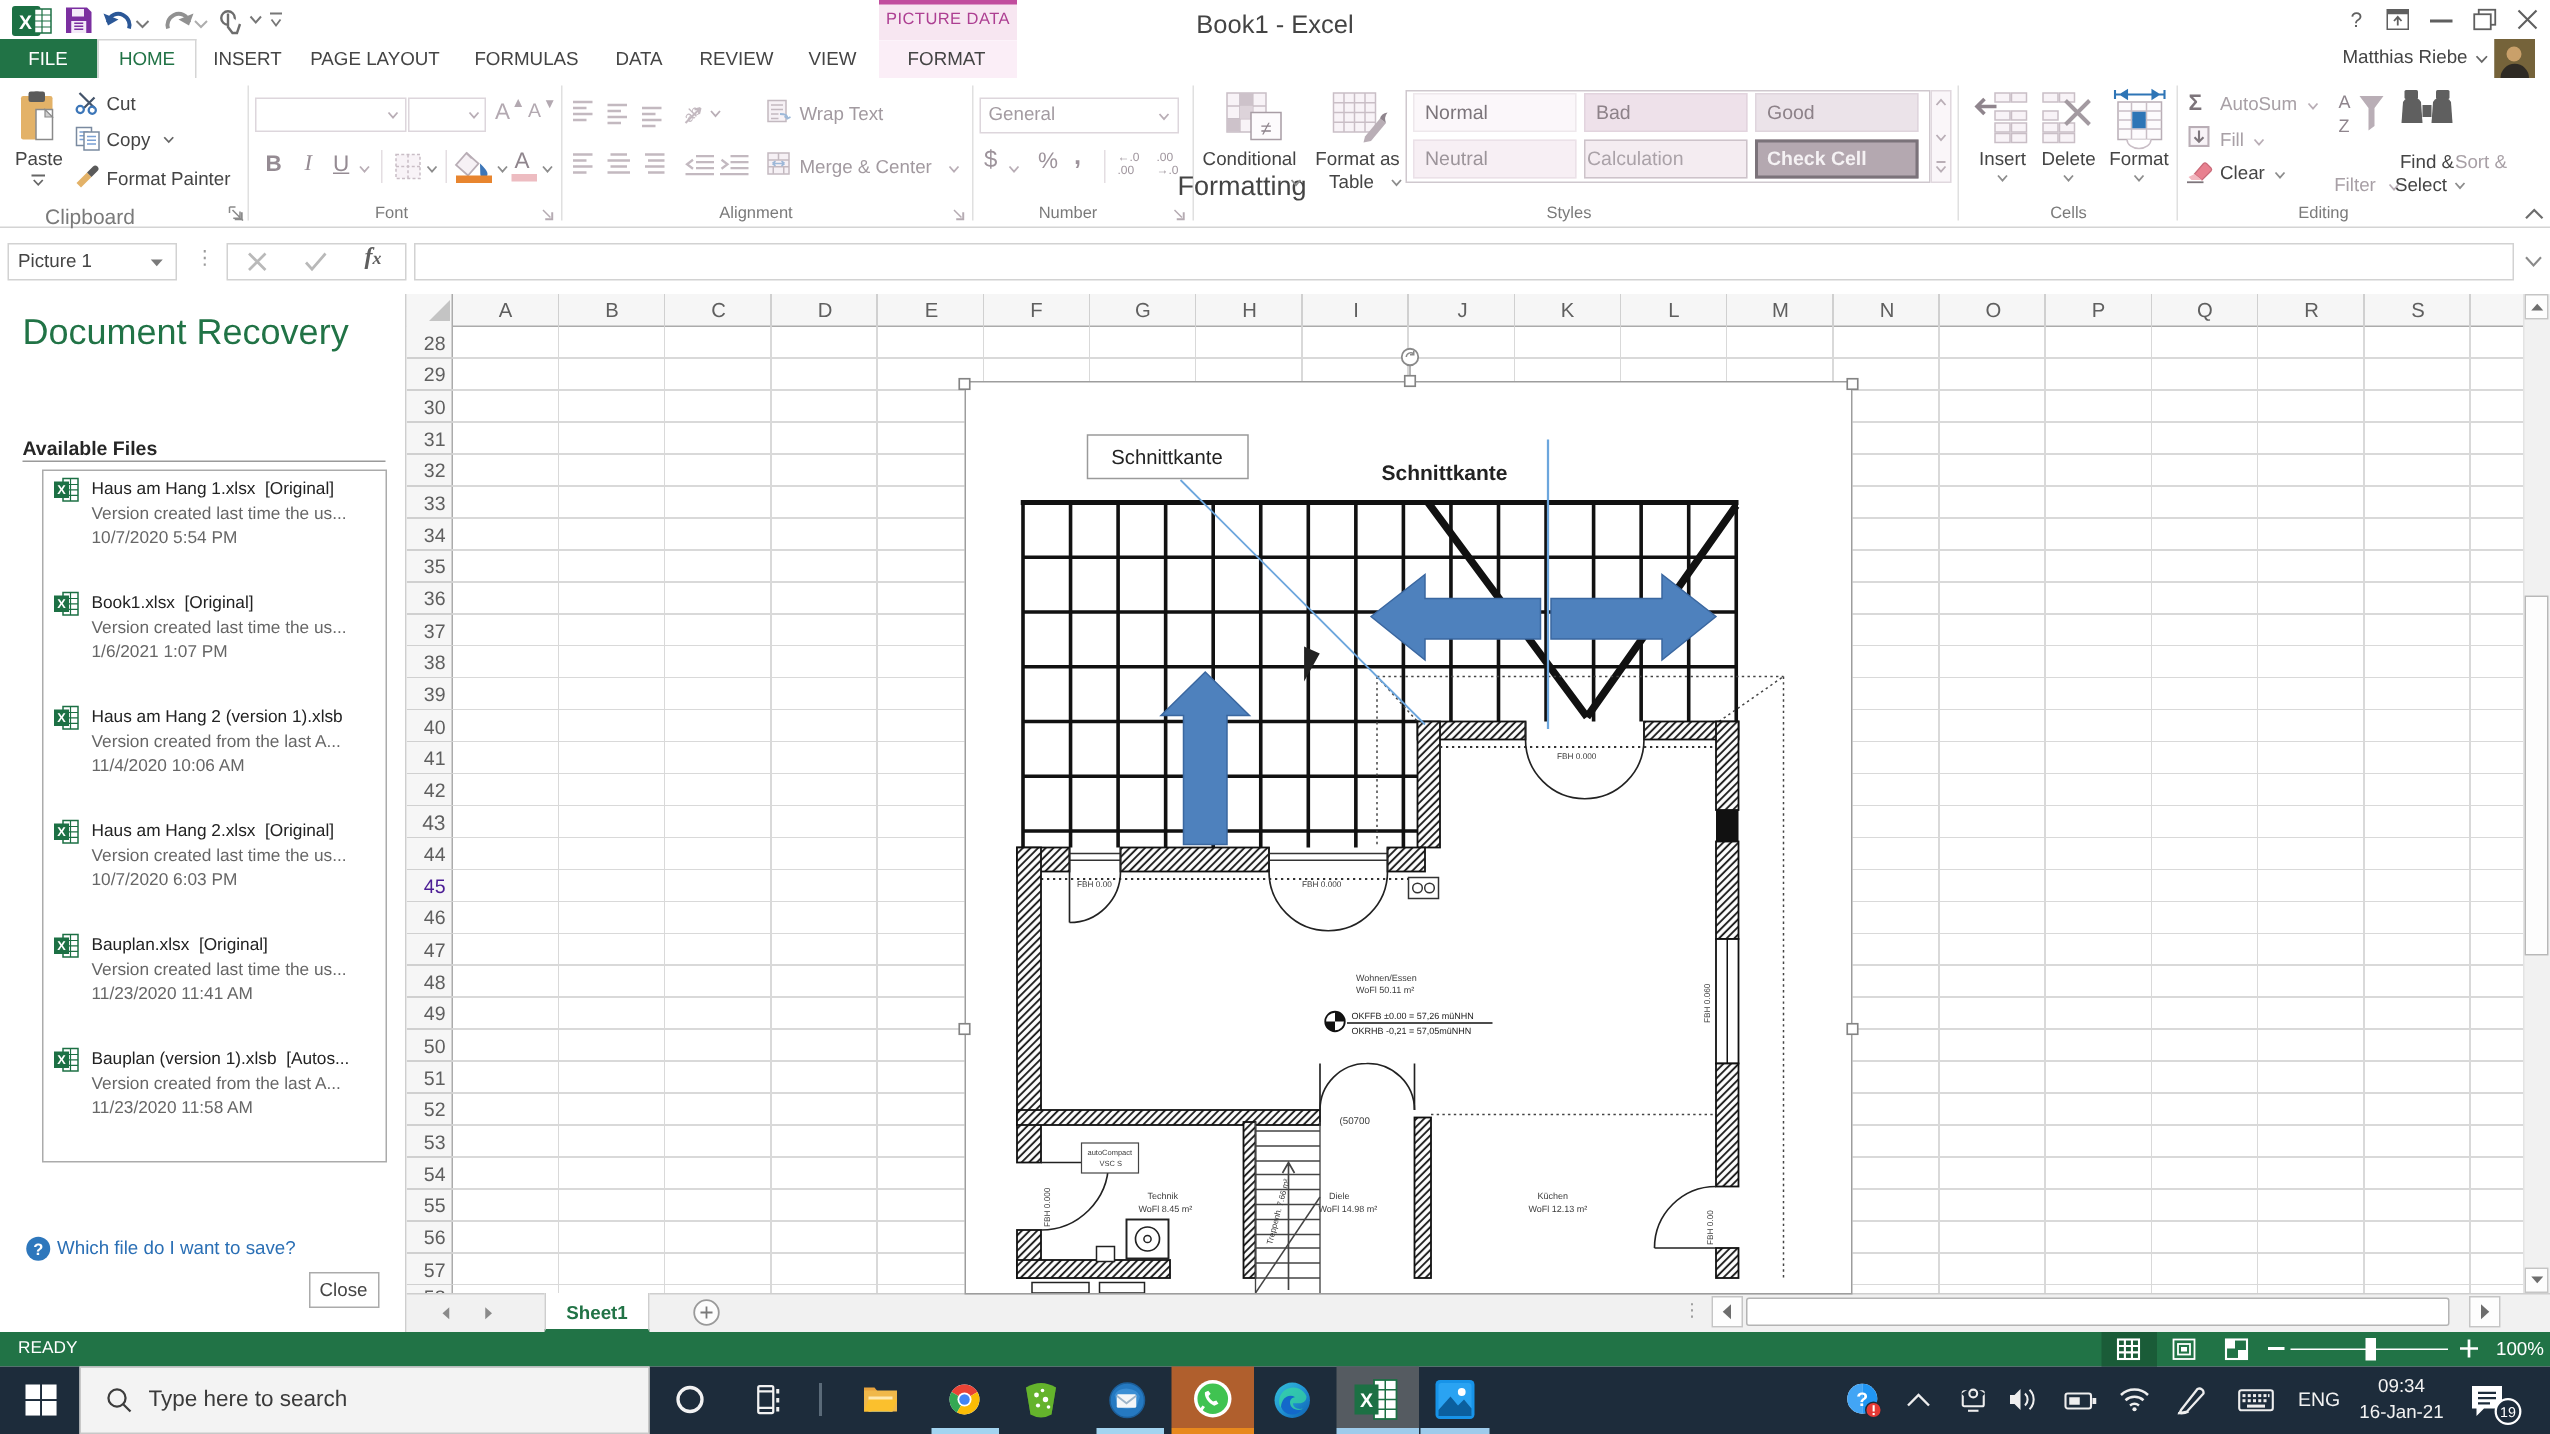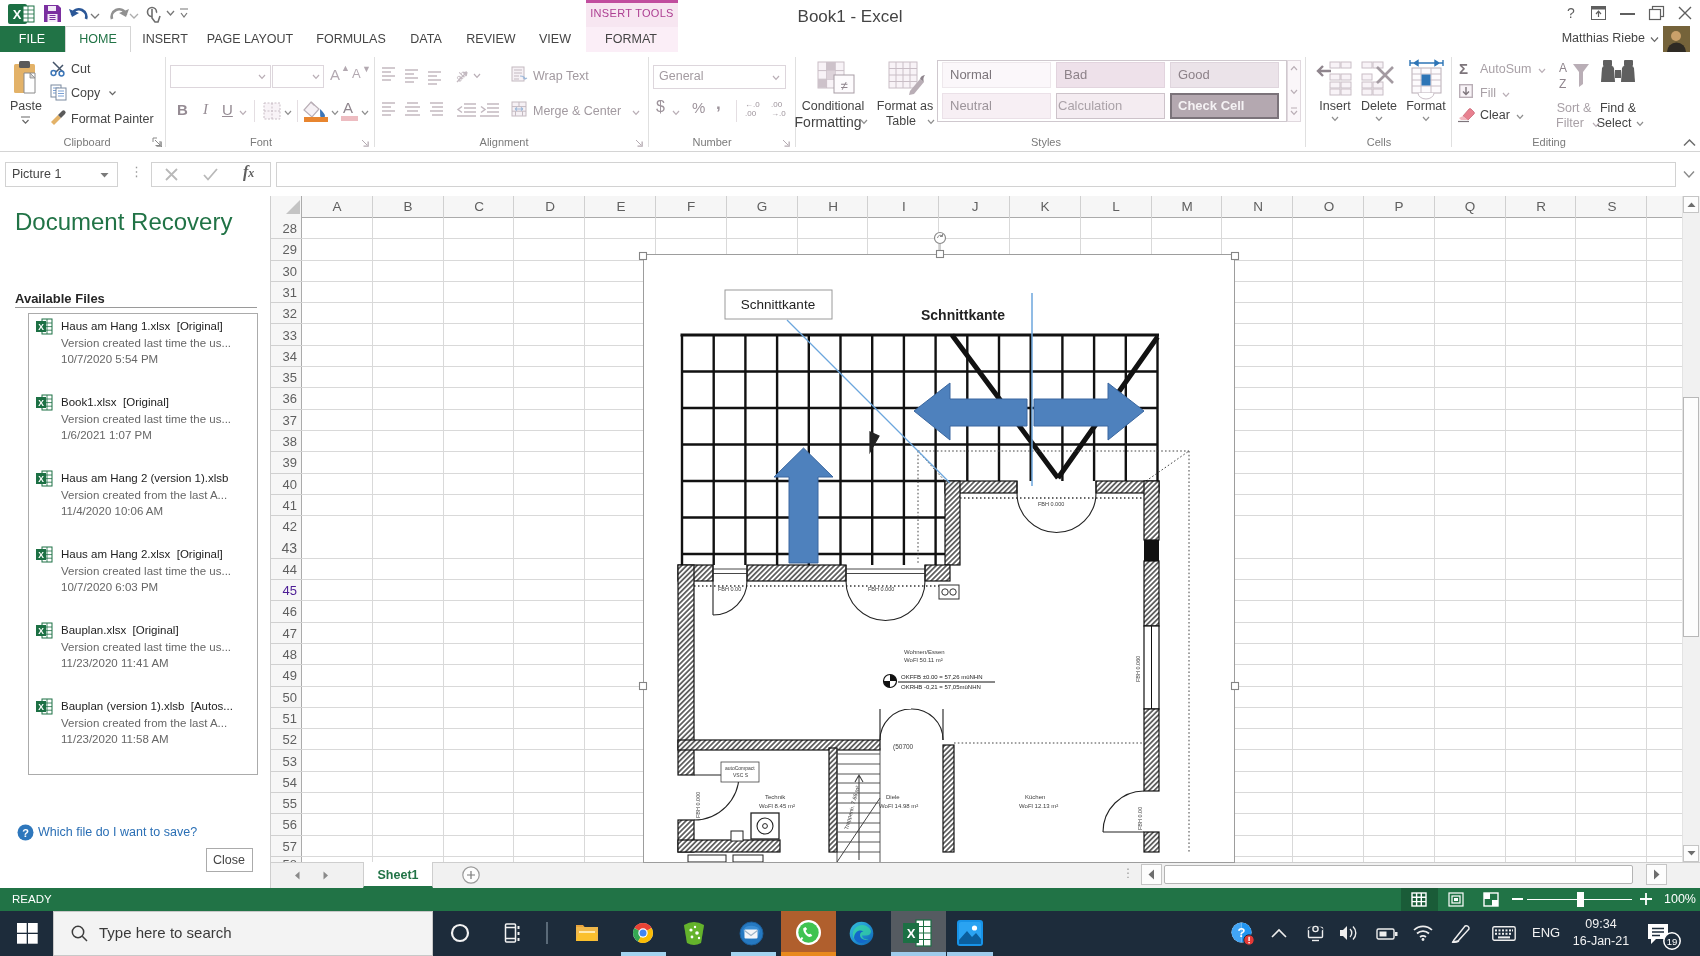--- a/index.html
+++ b/index.html
@@ -45,21 +45,21 @@
  <circle cx="9" cy="7" r="4.5" fill="none" stroke="#6d6d6d" stroke-width="1.6"></circle>
  <path d="M9 4 v9 l3 4 h3 l2-6" stroke="#6d6d6d" stroke-width="1.6" fill="#fff"></path>
  <path d="M24 6 l3.5 4 l3.5-4" stroke="#777" stroke-width="1.3" fill="none"></path>
 </svg>
 <svg style="left:179px;top:9px" width="12" height="10" viewBox="0 0 12 10">
  <path d="M1 0 h8 M2 4 l3 4 l3-4" stroke="#777" stroke-width="1.2" fill="none"></path>
 </svg>
 
 <div class="abs" style="left:586px;top:0;width:92px;height:27px;background:#f7e6f1">
  <div class="abs" style="left:0;top:0;width:92px;height:3px;background:#c14d9e"></div>
- <div class="t" style="left:46px;top:7px;transform:translateX(-50%);font-size:11px;color:#ad3f92;letter-spacing:0.3px">INSERT TOOLS</div>
+ <div class="t" style="left:46px;top:7px;transform:translateX(-50%);font-size:11px;color:#ad3f92;letter-spacing:0.3px">PICTURE DATA</div>
 </div>
 <div class="t" style="left:850px;top:7px;transform:translateX(-50%);font-size:17px;color:#444">Book1 - Excel</div>
 
 <div class="t" style="left:1567px;top:5px;font-size:14px;color:#5f5f5f">?</div>
 <svg style="left:1591px;top:6px" width="15" height="14" viewBox="0 0 15 14">
  <rect x="0.5" y="0.5" width="14" height="13" fill="none" stroke="#5f5f5f" stroke-width="1"></rect>
  <rect x="0.5" y="0.5" width="14" height="3" fill="#5f5f5f"></rect>
  <path d="M7.5 11 V5.5 M5 8 l2.5-2.8 L10 8" stroke="#5f5f5f" stroke-width="1.2" fill="none"></path>
 </svg>
 <div class="abs" style="left:1620px;top:13px;width:15px;height:1.6px;background:#5f5f5f"></div>
@@ -119,21 +119,21 @@
 </svg>
 <div class="t" style="left:71px;top:86px;font-size:12.5px">Copy</div>
 <svg style="left:108px;top:90px" width="10" height="7" viewBox="0 0 10 7">
       <path d="M1.5 1.5 l3 3.2 l3-3.2" stroke="#666" stroke-width="1.2" fill="none"></path>
     </svg>
 <svg style="left:50px;top:109px" width="18" height="16" viewBox="0 0 18 16">
  <path d="M1 13 L8 6 l3 3 L4 16 Z" fill="#e3b268"></path>
  <path d="M8 6 l4-4 a1.7 1.7 0 0 1 3 3 l-4 4 z" fill="#5a5a5a"></path>
 </svg>
 <div class="t" style="left:71px;top:112px;font-size:12.5px">Format Painter</div>
-<div class="t" style="left:87px;top:136px;transform:translateX(-50%);font-size:11px;color:#7a7a7a">Clipboard</div>
+<div class="t" style="left:60px;top:136px;transform:translateX(-50%);font-size:14px;color:#7a7a7a">Clipboard</div>
 <svg style="left:152px;top:137px" width="11" height="11" viewBox="0 0 11 11">
       <path d="M1 1 v4 M1 1 h4 M3 3 l5 5 M8 4 v4.5 h-4.5 M10 10 l-1.5-1.5" stroke="#8a8a8a" stroke-width="1" fill="none"></path>
       <path d="M8.5 8.5 h-4 v1.3 h5.3 v-5.3 h-1.3 z" fill="#8a8a8a"></path>
     </svg>
 
 <div class="abs" style="left:170px;top:65px;width:101px;height:23px;background:#fff;border:1px solid #ddd6dc"></div>
 <svg style="left:258px;top:74px" width="8" height="6" viewBox="0 0 8 6">
       <path d="M1 1 l3 3.4 l3-3.4" stroke="#b9aeb6" stroke-width="1.2" fill="none"></path>
     </svg>
 <div class="abs" style="left:272px;top:65px;width:52px;height:23px;background:#fff;border:1px solid #ddd6dc"></div>
@@ -250,21 +250,21 @@
 <svg style="left:817px;top:61px" width="40" height="36" viewBox="0 0 40 36">
  <rect x="1" y="1" width="26" height="26" fill="#f8f3f7" stroke="#c9bec6"></rect>
  <path d="M1 9.6 h26 M1 18.2 h26 M9.6 1 v26 M18.2 1 v26" stroke="#c9bec6" stroke-width="1"></path>
  <rect x="9.6" y="1" width="8.6" height="8.6" fill="#cdc2ca"></rect>
       <rect x="9.6" y="9.6" width="8.6" height="8.6" fill="#ddd3da"></rect>
       <rect x="1" y="18.2" width="8.6" height="8.6" fill="#cdc2ca"></rect>
  <rect x="17" y="14" width="20" height="18" fill="#fdfbfd" stroke="#a89da5"></rect>
  <text x="27" y="29" font-size="13" fill="#8f858d" text-anchor="middle">≠</text>
 </svg>
 <div class="t" style="left:833px;top:99px;transform:translateX(-50%);font-size:12.5px">Conditional</div>
-<div class="t" style="left:828px;top:114px;transform:translateX(-50%);font-size:14px">Formatting</div>
+<div class="t" style="left:828px;top:114px;transform:translateX(-50%);font-size:18px">Formatting</div>
 <svg style="left:860px;top:119px" width="8" height="6" viewBox="0 0 8 6">
       <path d="M1 1 l3 3.4 l3-3.4" stroke="#8d8d8d" stroke-width="1.2" fill="none"></path>
     </svg>
 <svg style="left:888px;top:61px" width="38" height="36" viewBox="0 0 38 36">
  <rect x="1" y="1" width="28" height="26" fill="#f8f3f7" stroke="#c9bec6"></rect>
  <path d="M1 7.5 h28 M1 14 h28 M1 20.5 h28 M8 1 v26 M15 1 v26 M22 1 v26" stroke="#c9bec6" stroke-width="1"></path>
  <path d="M22 30 L32 18 l4 3 -10 12 -5 1 z" fill="#b9aeb6"></path>
  <path d="M32 18 a6 5 0 0 1 5 -4 a7 7 0 0 0 -1 7" fill="#8f858d"></path>
 </svg>
 <div class="t" style="left:905px;top:99px;transform:translateX(-50%);font-size:12.5px">Format as</div>
@@ -353,21 +353,21 @@
 </svg>
 <div class="t" style="left:1480px;top:108px;font-size:12.5px;color:#444">Clear</div>
 <svg style="left:1516px;top:114px" width="8" height="6" viewBox="0 0 8 6">
       <path d="M1 1 l3 3.4 l3-3.4" stroke="#8d8d8d" stroke-width="1.2" fill="none"></path>
     </svg>
 <svg style="left:1559px;top:60px" width="34" height="32" viewBox="0 0 34 32">
  <text x="0" y="12" font-size="12" fill="#8f858d" font-family="Liberation Sans">A</text>
  <text x="0" y="28" font-size="12" fill="#8f858d" font-family="Liberation Sans">Z</text>
  <path d="M14 4 h16 l-6 8 v12 l-4 3 v-15 z" fill="#b9aeb6"></path>
 </svg>
-<div class="t" style="left:1574px;top:101px;transform:translateX(-50%);font-size:12.5px;color:#a8a0a6">Sort &amp;</div>
+<div class="t" style="left:1654px;top:101px;transform:translateX(-50%);font-size:12.5px;color:#a8a0a6">Sort &amp;</div>
 <div class="t" style="left:1570px;top:116px;transform:translateX(-50%);font-size:12.5px;color:#a8a0a6">Filter</div>
 <svg style="left:1592px;top:122px" width="8" height="6" viewBox="0 0 8 6">
       <path d="M1 1 l3 3.4 l3-3.4" stroke="#b9aeb6" stroke-width="1.2" fill="none"></path>
     </svg>
 <svg style="left:1601px;top:60px" width="36" height="31" viewBox="0 0 36 31">
  <g fill="#5f5f5f">
   <rect x="2" y="0" width="9" height="6" rx="1"></rect>
         <rect x="23" y="0" width="9" height="6" rx="1"></rect>
   <path d="M1 8 a7 7 0 0 1 12 0 l1 14 h-14 z"></path>
   <path d="M21 8 a7 7 0 0 1 12 0 l1 14 h-14 z"></path>

